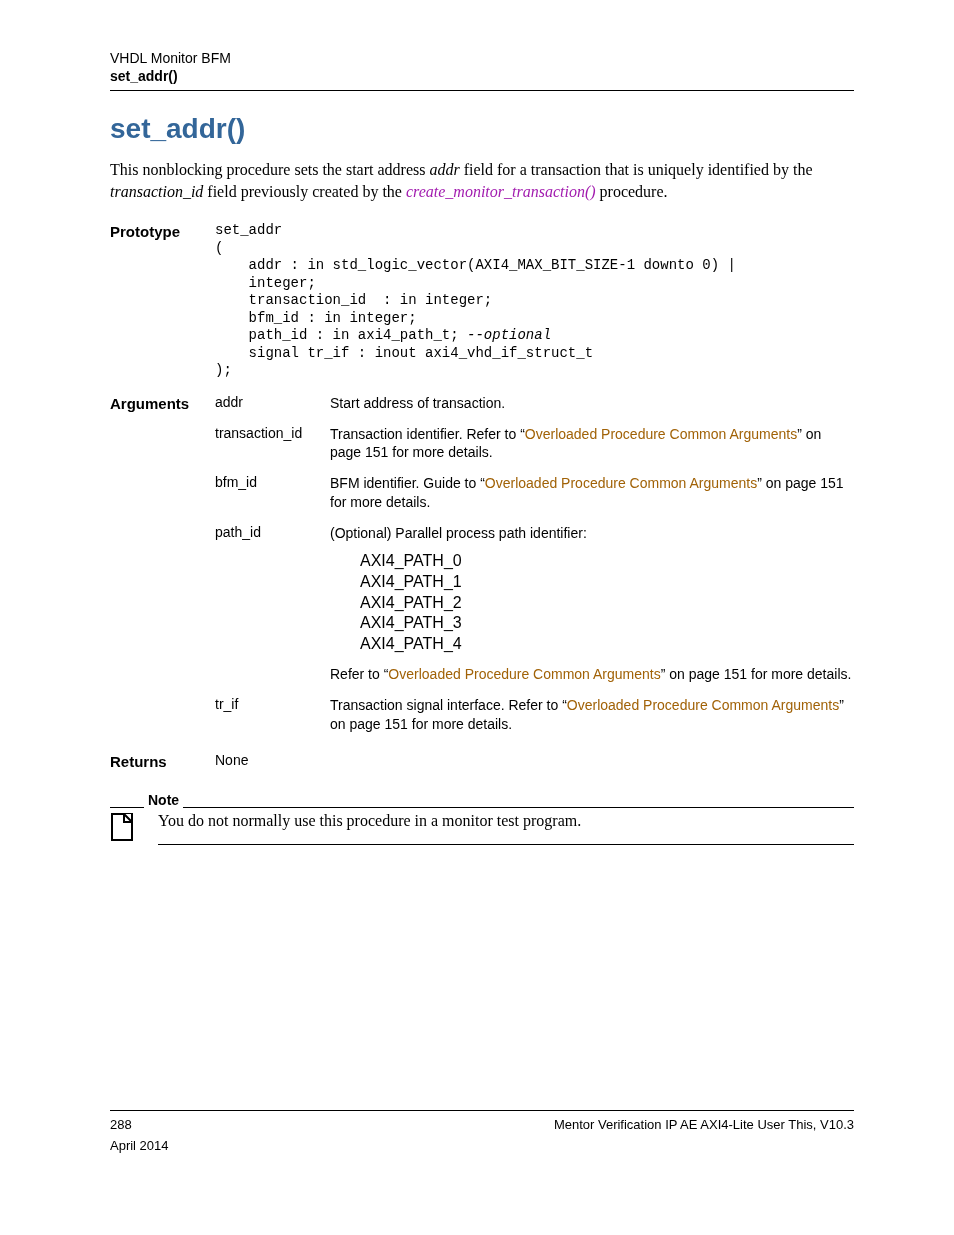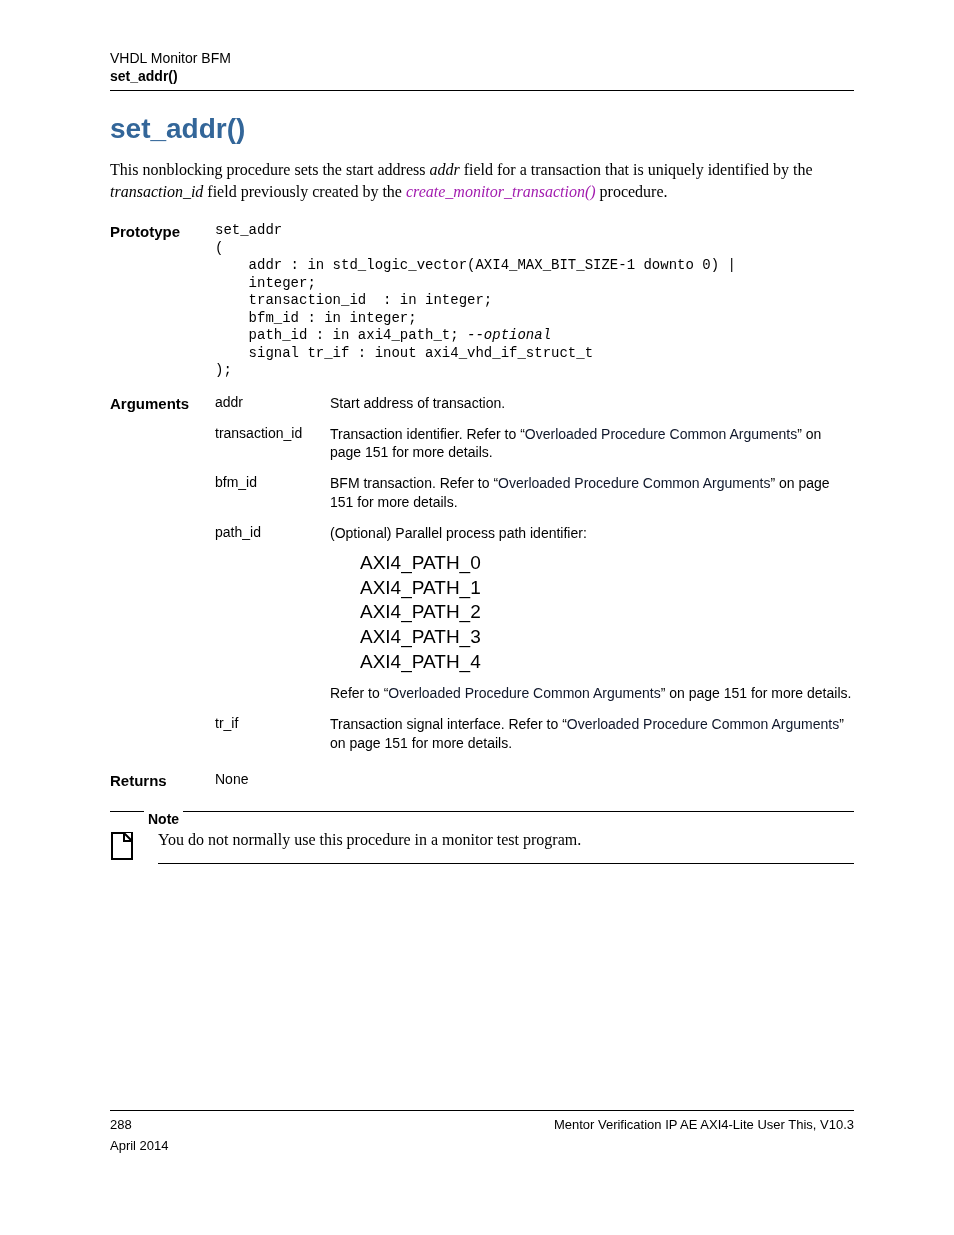--- a/index.html
+++ b/index.html
@@ -42,21 +42,21 @@
     font-size: 16px;
     line-height: 1.35;
     margin: 0 0 20px 0;
   }
   .intro .ital { font-style: italic; }
   .link {
     color: #a21caf;
     font-style: italic;
   }
   .link-plain {
-    color: #0f172a;
+    color: #a16207;
   }
   .section-row {
     display: flex;
     align-items: flex-start;
     margin-bottom: 14px;
   }
   .section-label {
     flex: 0 0 105px;
     font-family: Arial, Helvetica, sans-serif;
     font-size: 15px;
@@ -87,29 +87,29 @@
   }
   .args-table .arg-desc {
     flex: 1;
     font-family: Arial, Helvetica, sans-serif;
     font-size: 14px;
     line-height: 1.35;
   }
   .path-list {
     margin: 8px 0 10px 30px;
     font-family: Arial, Helvetica, sans-serif;
-    font-size: 19px;
+    font-size: 16px;
     line-height: 1.3;
   }
   .note-wrap {
     margin-top: 22px;
   }
   .note-header {
     display: flex;
-    align-items: flex-start;
+    align-items: flex-end;
   }
   .note-header .line {
     flex: 1;
     border-top: 1px solid #000;
     height: 0;
   }
   .note-header .label {
     font-family: Arial, Helvetica, sans-serif;
     font-weight: bold;
     font-size: 14px;
@@ -209,21 +209,21 @@
       <div class="arg-row">
         <div class="arg-name">transaction_id</div>
         <div class="arg-desc">
           <span>Transaction identifier. Refer to “</span><a class="link-plain">Overloaded Procedure Common Arguments</a><span>” on page 151 for more details.</span>
         </div>
       </div>
 
       <div class="arg-row">
         <div class="arg-name">bfm_id</div>
         <div class="arg-desc">
-          <span>BFM transaction. Refer to “</span><a class="link-plain">Overloaded Procedure Common Arguments</a><span>” on page 151 for more details.</span>
+          <span>BFM identifier. Guide to “</span><a class="link-plain">Overloaded Procedure Common Arguments</a><span>” on page 151 for more details.</span>
         </div>
       </div>
 
       <div class="arg-row">
         <div class="arg-name">path_id</div>
         <div class="arg-desc">
           <div>(Optional) Parallel process path identifier:</div>
           <div class="path-list">
             <div>AXI4_PATH_0</div>
             <div>AXI4_PATH_1</div>

